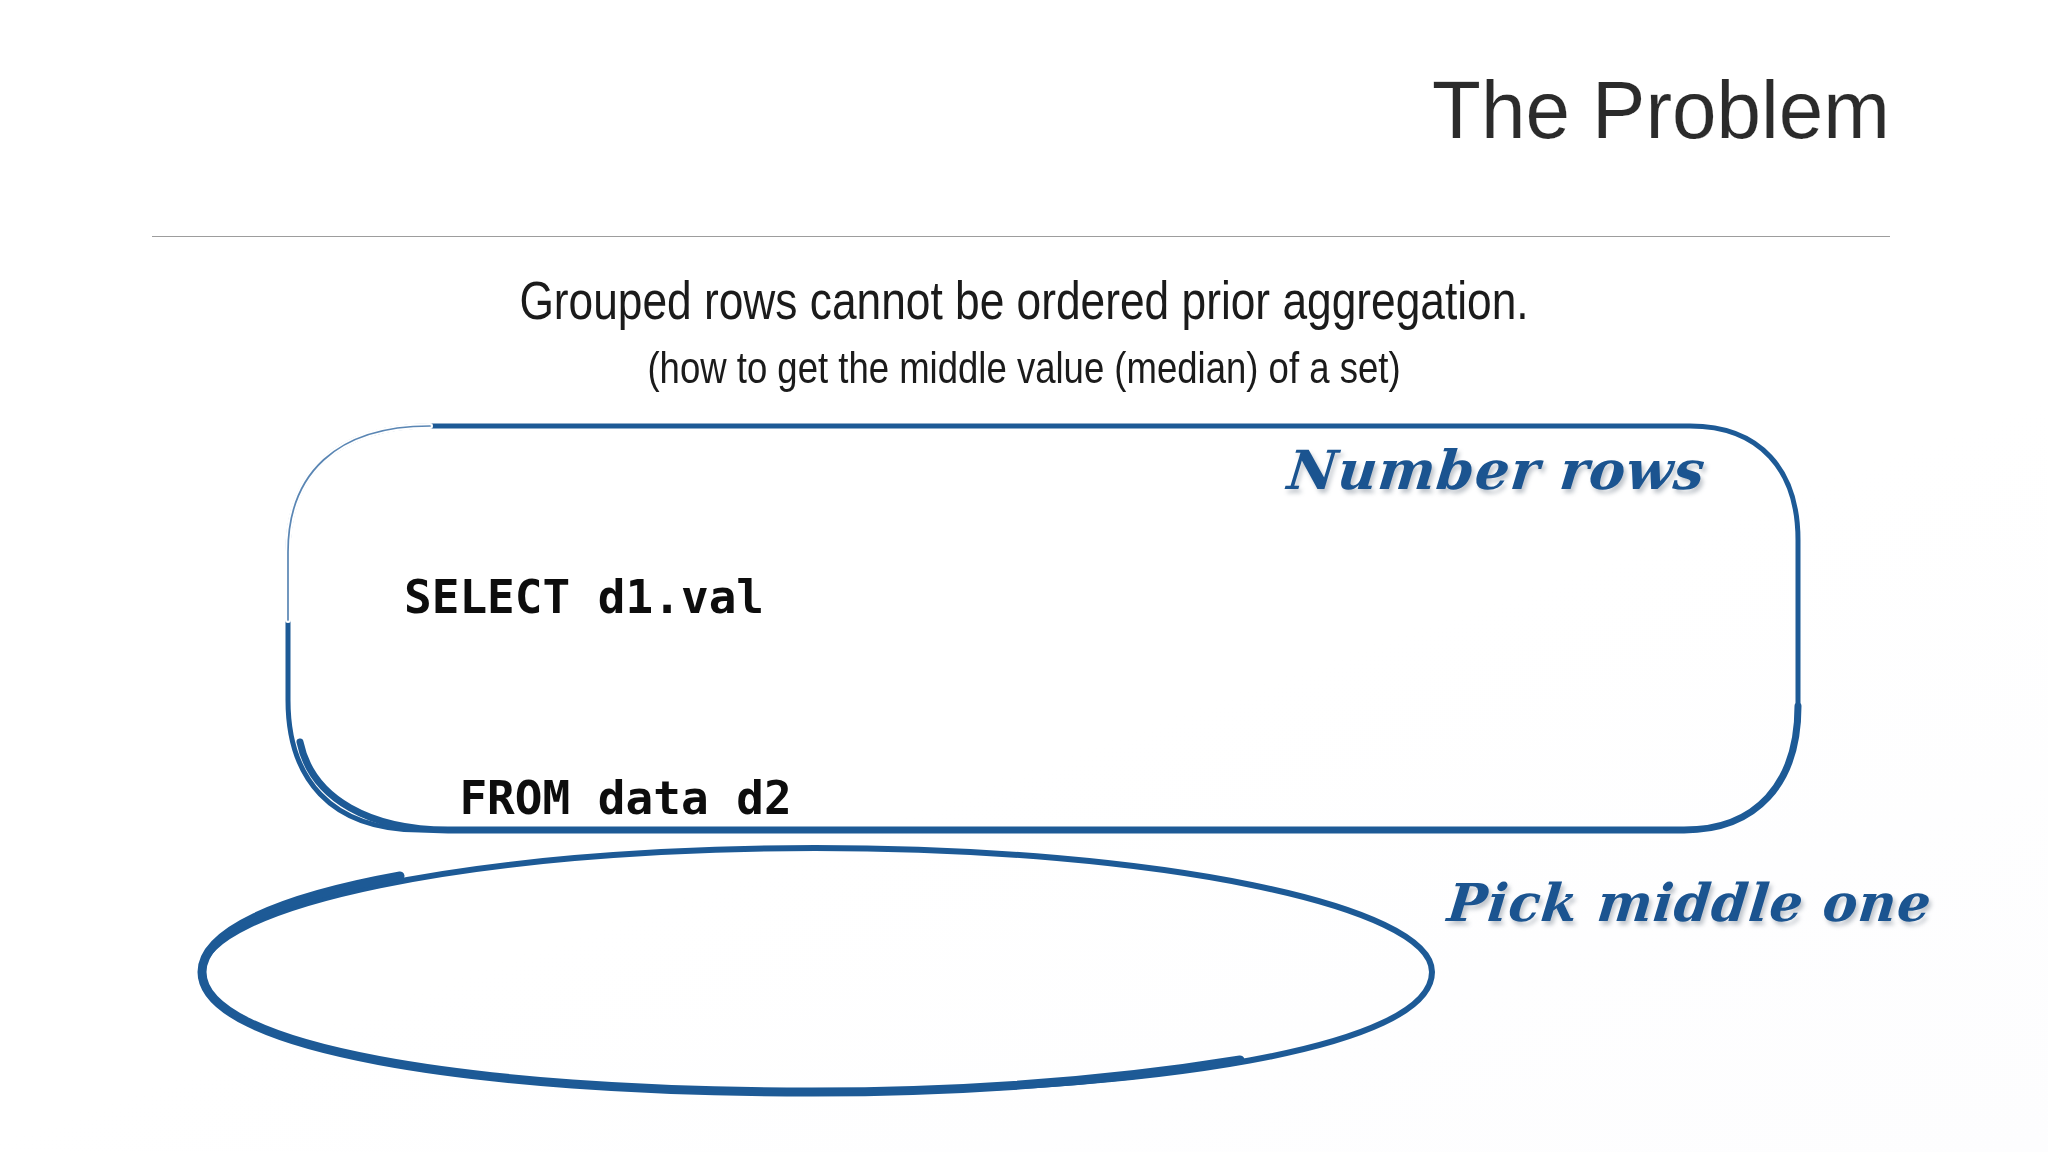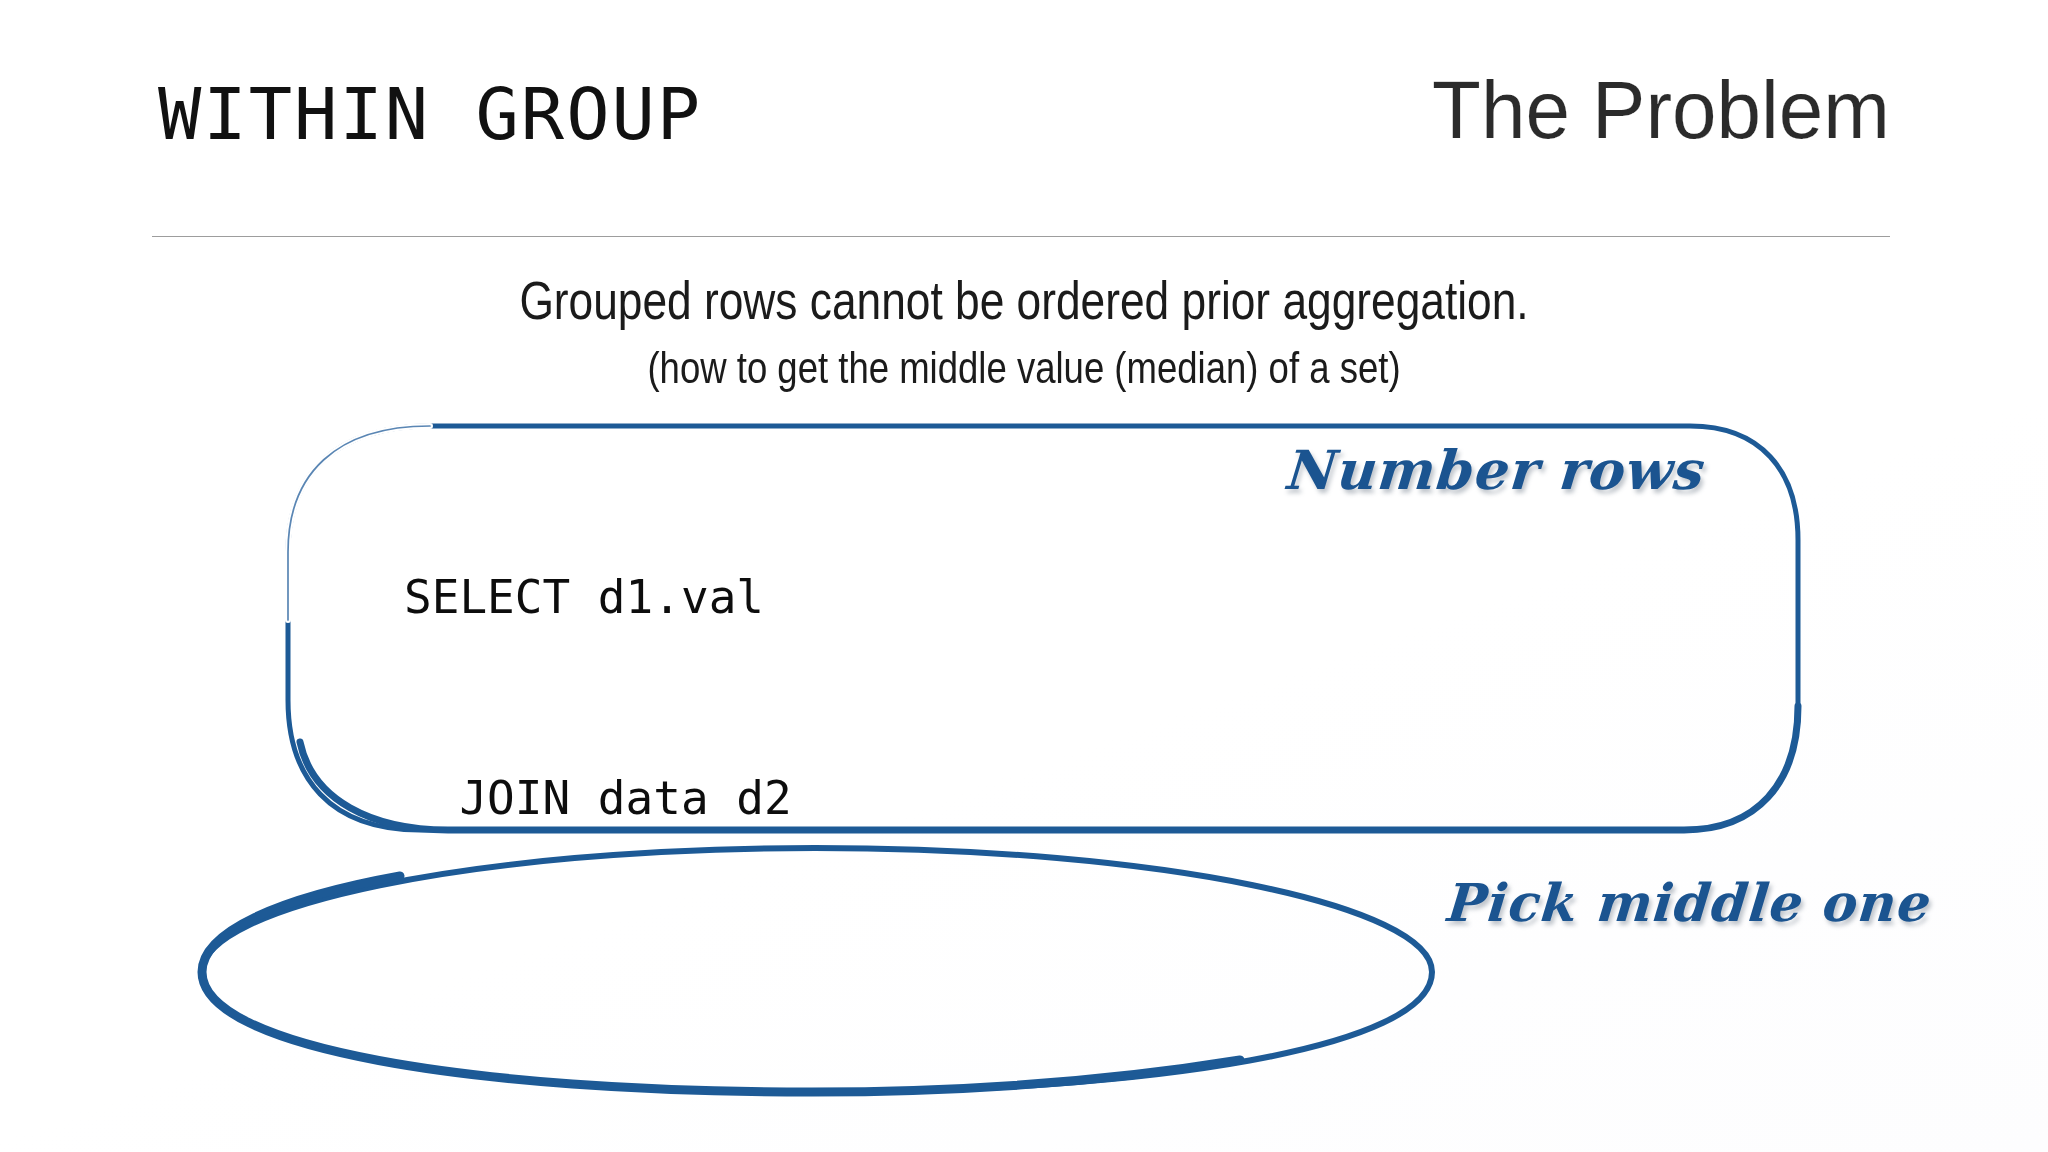--- a/index.html
+++ b/index.html
@@ -96,21 +96,21 @@
     position: absolute;
     left: 404px;
     top: 430px;
     font-family: "DejaVu Sans Mono", "Liberation Mono", monospace;
     font-size: 46px;
     line-height: 67px;
     color: #0d0d0d;
     white-space: pre;
     letter-spacing: 0px;
   }
-  .code-line { white-space: pre; display: block; }
+  .code-line { white-space: pre; display: block; font-weight: bold; }
 
   
   .handwriting {
     position: absolute;
     font-family: "DejaVu Serif", serif;
     font-style: italic;
     font-weight: 700;
     color: #1b5490;
     white-space: pre;
     text-shadow: 3px 4px 4px rgba(120,130,145,0.45);
@@ -126,21 +126,20 @@
     left: 1448px;
     top: 872px;
     font-size: 52px;
   }
 </style>
 </head>
 <body>
 
 <div id="slide">
 
-  <div id="title-left">WITHIN GROUP</div>
 
   <div id="title-right">The Problem</div>
 
   <div id="header-divider"></div>
 
   <div id="subtitle-primary">Grouped rows cannot be ordered prior aggregation.</div>
 
   <div id="subtitle-secondary">(how to get the middle value (median) of a set)</div>
 
   <svg id="annot-shapes" viewBox="0 0 2048 1152">
@@ -174,21 +173,21 @@
              C 202,906 472,848 815,848 Z" fill="none" stroke="#1d5a96" stroke-width="6" stroke-linecap="round" stroke-linejoin="round"></path>
 
     <path d="M 1240,1060
              C 1080,1086 930,1092 812,1092
              C 470,1092 202,1048 202,972
              C 202,932 278,898 400,876" fill="none" stroke="#1d5a96" stroke-width="9" stroke-linecap="round"></path>
   </svg>
 
   <div id="code-block">
     <span class="code-line">SELECT d1.val</span>
-    <span class="code-line">  JOIN data d2</span>
+    <span class="code-line">  FROM data d2</span>
     
     
     
     
     
     
   </div>
 
   <div class="handwriting" id="annot-number-rows">Number rows</div>
 

